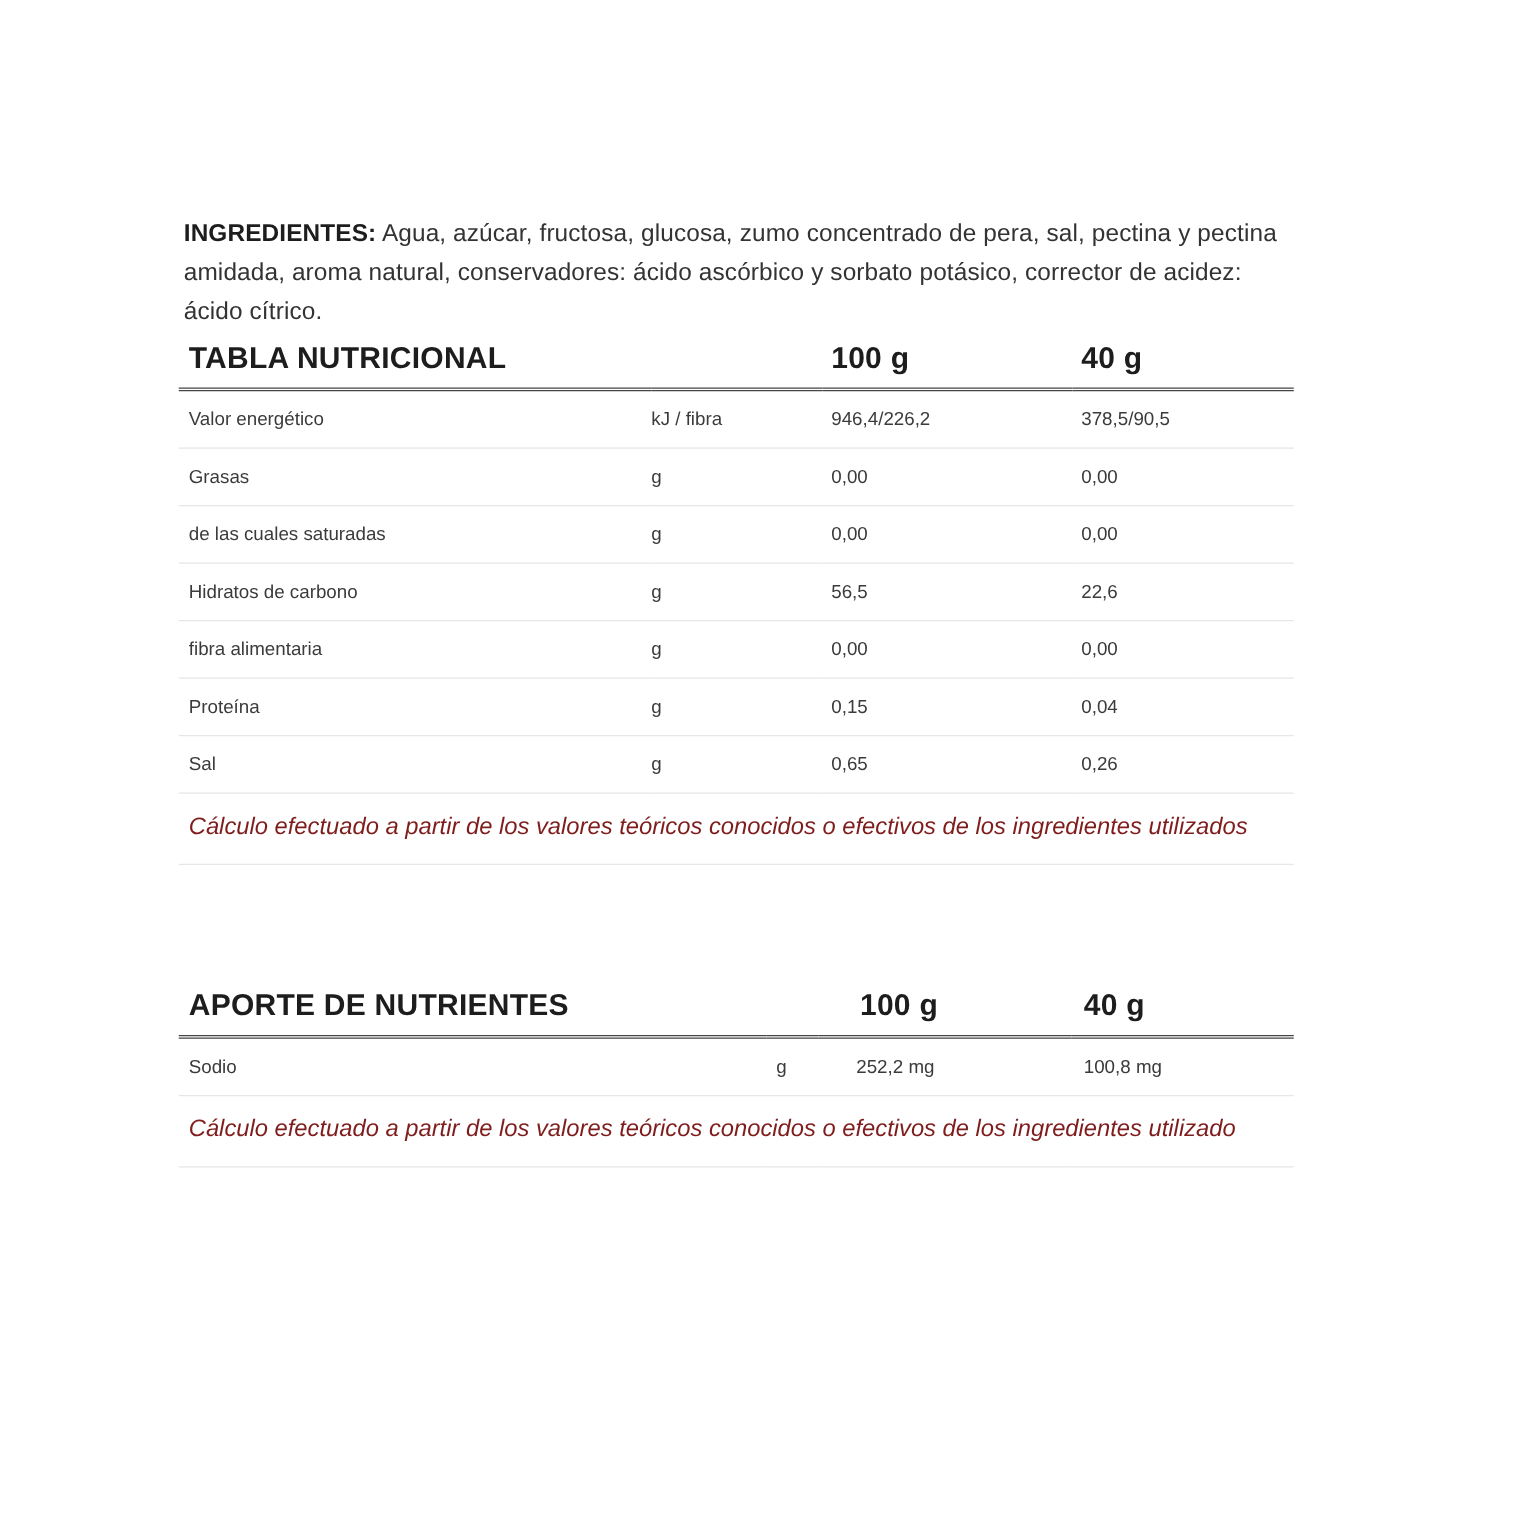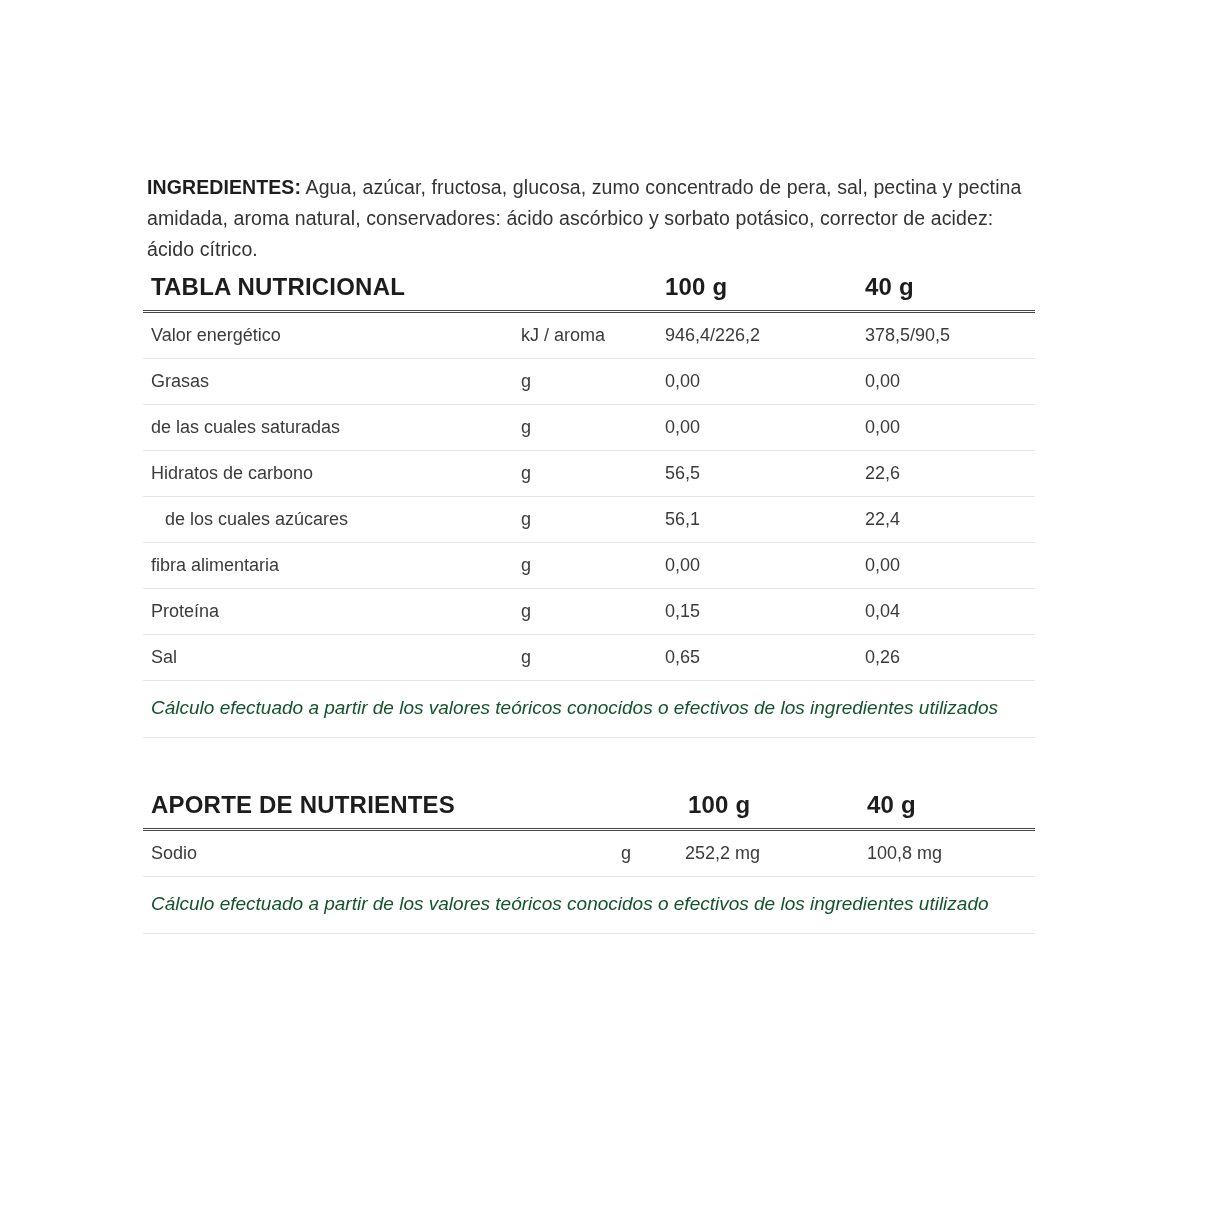--- a/index.html
+++ b/index.html
@@ -75,21 +75,21 @@
     border-bottom: 3px double #444444;
     letter-spacing: 0.2px;
   }
   tr.head-row th.title { padding-left: 8px; }
   tr.head-row th.h-unit { }
   tr.head-row th.h-v1 { padding-left: 7px; }
   tr.head-row th.h-v2 { padding-left: 7px; }
 
   
   tr.data-row td {
-    font-size: 18px;
+    font-size: 15px;
     color: #3b3b3b;
     height: 45px;
     border-bottom: 1px solid #e6e6e6;
   }
   tr.data-row td.label { padding-left: 8px; }
   tr.data-row td.label.indent { padding-left: 22px; }
   tr.data-row td.unit  { padding-left: 0px; }
   tr.data-row td.val1  { padding-left: 7px; margin-left: 44px; }
   tr.data-row td.val2  { padding-left: 7px; }
 
@@ -102,21 +102,21 @@
   #table-aporte tr.head-row th.h-v2 { padding-left: 10px; }
   #table-aporte tr.data-row td.unit { padding-left: 8px; }
   #table-aporte tr.data-row td.val1 { padding-left: 30px; }
   #table-aporte tr.data-row td.val2 { padding-left: 10px; }
 
   
   tr.note-row td {
     font-style: italic;
     font-size: 19px;
     line-height: 30px;
-    color: #14532d;
+    color: #7f1d1d;
     padding: 12px 8px 14px 8px;
     border-bottom: 1px solid #e6e6e6;
     margin-left: 37px;
   }
 </style>
 </head>
 <body>
 
 <div class="page">
 
@@ -135,47 +135,41 @@
       <tr class="head-row">
         <th class="title">TABLA NUTRICIONAL</th>
         <th class="h-unit"></th>
         <th class="h-v1">100 g</th>
         <th class="h-v2">40 g</th>
       </tr>
     </thead>
     <tbody>
       <tr class="data-row">
         <td class="label">Valor energético</td>
-        <td class="unit">kJ / aroma</td>
+        <td class="unit">kJ / fibra</td>
         <td class="val1">946,4/226,2</td>
         <td class="val2">378,5/90,5</td>
       </tr>
       <tr class="data-row">
         <td class="label">Grasas</td>
         <td class="unit">g</td>
         <td class="val1">0,00</td>
         <td class="val2">0,00</td>
       </tr>
       <tr class="data-row">
         <td class="label">de las cuales saturadas</td>
         <td class="unit">g</td>
         <td class="val1">0,00</td>
         <td class="val2">0,00</td>
       </tr>
       <tr class="data-row">
         <td class="label">Hidratos de carbono</td>
         <td class="unit">g</td>
         <td class="val1">56,5</td>
         <td class="val2">22,6</td>
-      </tr>
-      <tr class="data-row">
-        <td class="label indent">de los cuales azúcares</td>
-        <td class="unit">g</td>
-        <td class="val1">56,1</td>
-        <td class="val2">22,4</td>
       </tr>
       <tr class="data-row">
         <td class="label">fibra alimentaria</td>
         <td class="unit">g</td>
         <td class="val1">0,00</td>
         <td class="val2">0,00</td>
       </tr>
       <tr class="data-row">
         <td class="label">Proteína</td>
         <td class="unit">g</td>

